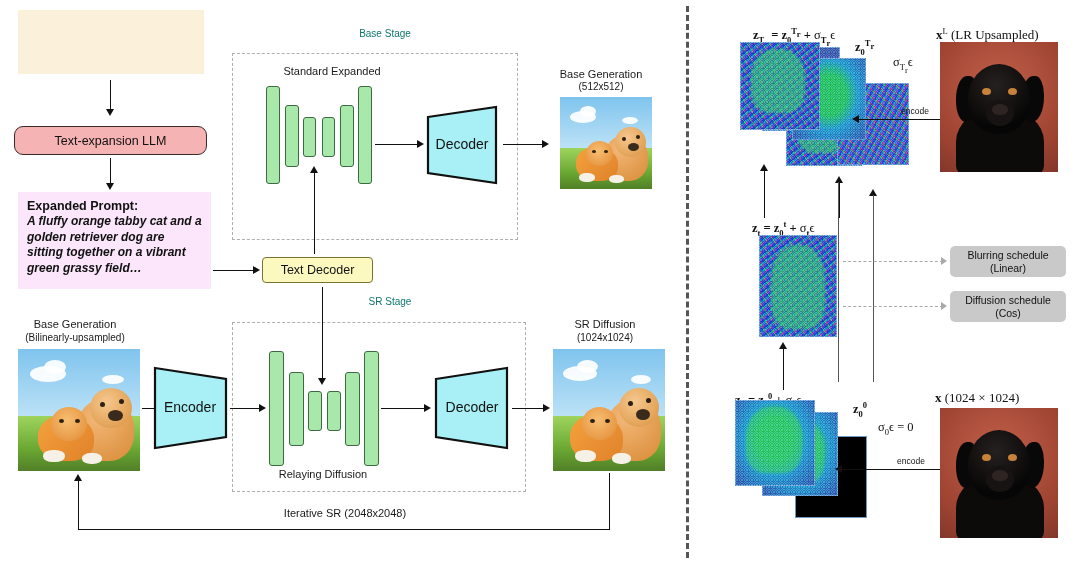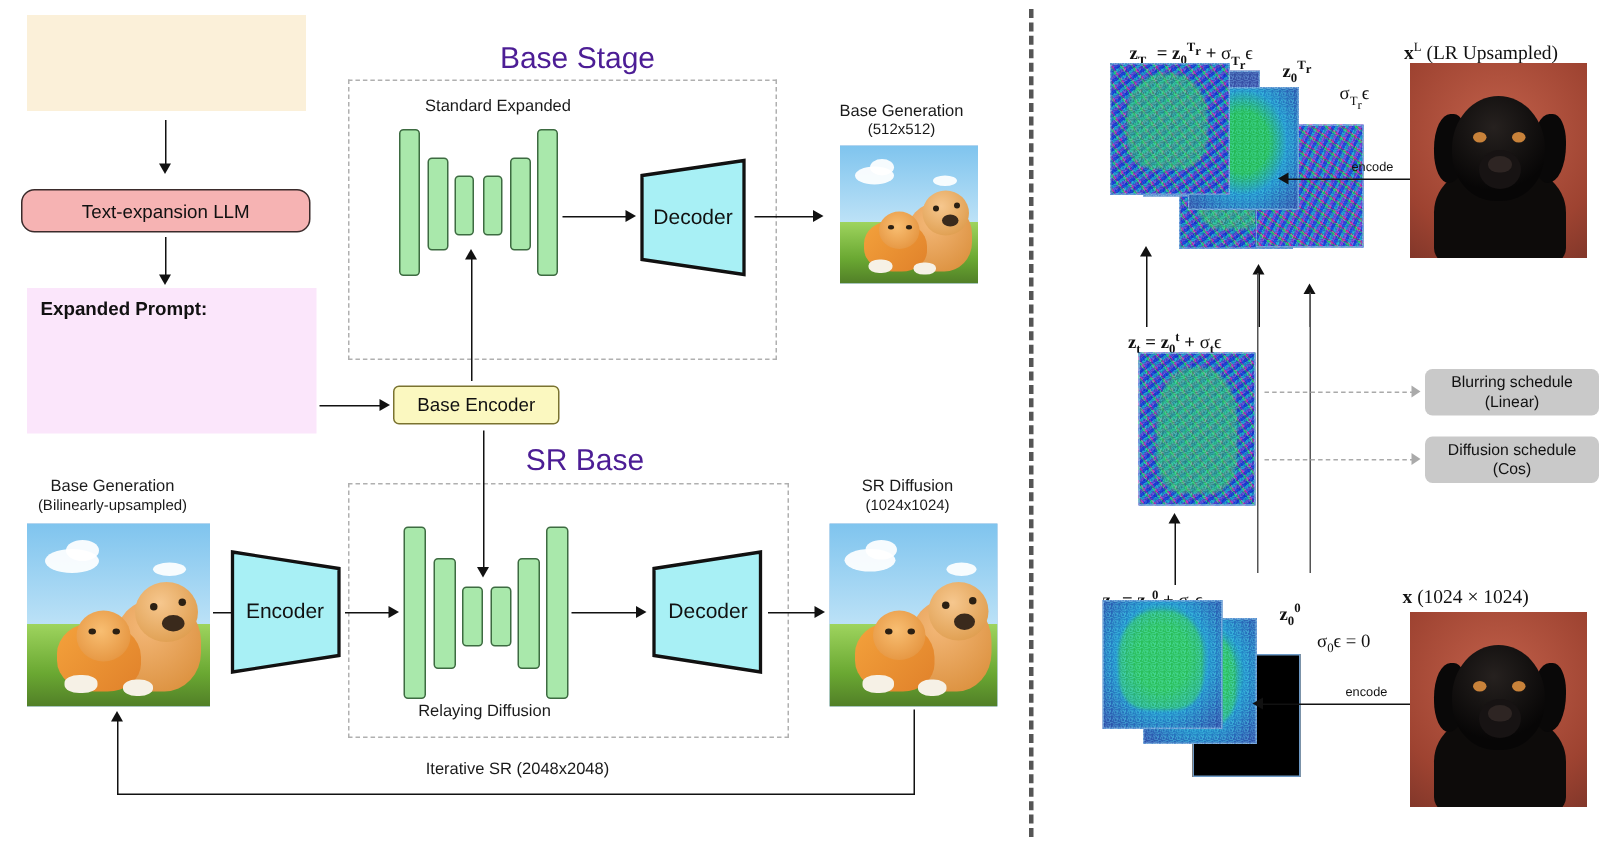--- a/index.html
+++ b/index.html
@@ -2,21 +2,21 @@
 <html><head>
 <meta charset="utf-8">
 <style>
   html,body{margin:0;padding:0;background:#ffffff;}
   body{width:1080px;height:564px;position:relative;overflow:hidden;
        font-family:"Liberation Sans",sans-serif;color:#111;}
   .abs{position:absolute;}
   .ctr{text-align:center;}
 
   
-  .ttl{font-size:20px;color:#4c1d95;white-space:nowrap;}
+  .ttl{font-size:10px;color:#0f766e;white-space:nowrap;}
   .sub{font-size:11px;color:#1a1a1a;white-space:nowrap;}
   .small{font-size:10px;color:#1a1a1a;white-space:nowrap;}
 
   
   .card{padding:7px 9px 9px 9px;box-sizing:border-box;}
   .card .hd{font-weight:bold;font-size:12.5px;line-height:15px;}
   .card .bd{font-style:italic;font-size:12px;line-height:15.5px;font-weight:600;}
   .card-user{background:#fbf0d9;}
   .card-exp{background:#fbe6fb;}
 
@@ -127,27 +127,28 @@
 
 <div class="abs rbox llm" style="left:14px;top:126px;width:193px;height:29px;">
   <span>Text-expansion LLM</span>
 </div>
 
 <div class="ln vln abs" style="left:110px;top:158px;height:26px;"></div>
 <div class="arrD abs" style="left:106px;top:183px;"></div>
 
 <div class="abs card card-exp" style="left:18px;top:192px;width:193px;height:97px;">
   <div class="hd">Expanded Prompt:</div>
+  <div class="bd">A fluffy orange tabby cat and a golden retriever dog are sitting together on a vibrant green grassy field…</div>
 </div>
 
 <div class="ln hln abs" style="left:213px;top:270px;width:41px;"></div>
 <div class="arrH abs" style="left:253px;top:266px;"></div>
 
 <div class="abs rbox tenc" style="left:262px;top:257px;width:111px;height:26px;">
-  <span>Base Encoder</span>
+  <span>Text Decoder</span>
 </div>
 
 <div class="abs ttl ctr" style="left:290px;top:28px;width:190px;">Base Stage</div>
 
 <div class="abs stage" style="left:232px;top:53px;width:286px;height:187px;"></div>
 
 <div class="abs sub ctr" style="left:252px;top:65px;width:160px;">Standard Expanded</div>
 
 <div class="bar" style="left:266px;top:86px;width:12px;height:96px;"></div>
 <div class="bar" style="left:285px;top:105px;width:12px;height:60px;"></div>
@@ -187,21 +188,21 @@
   <div class="eye" style="left:62px;top:40px;width:4px;height:4px;"></div>
   <div class="eye" style="left:76px;top:38px;width:4px;height:4px;"></div>
   <div class="catbody" style="left:16px;top:50px;width:42px;height:34px;"></div>
   <div class="cathead" style="left:26px;top:44px;width:27px;height:25px;"></div>
   <div class="eye" style="left:32px;top:53px;width:4px;height:3px;"></div>
   <div class="eye" style="left:44px;top:53px;width:4px;height:3px;"></div>
   <div class="whitepaw" style="left:19px;top:76px;width:16px;height:9px;"></div>
   <div class="whitepaw" style="left:49px;top:78px;width:15px;height:8px;"></div>
 </div>
 
-<div class="abs ttl ctr" style="left:300px;top:296px;width:180px;">SR Base</div>
+<div class="abs ttl ctr" style="left:300px;top:296px;width:180px;">SR Stage</div>
 
 <div class="abs stage" style="left:232px;top:322px;width:294px;height:170px;"></div>
 
 <div class="abs sub ctr" style="left:10px;top:318px;width:130px;">Base Generation</div>
 <div class="abs small ctr" style="left:10px;top:332px;width:130px;">(Bilinearly-upsampled)</div>
 
 <div class="pic" style="left:18px;top:349px;width:122px;height:122px;">
   <div class="sky"></div>
   <div class="grass"></div>
   <div class="cloud" style="left:12px;top:17px;width:36px;height:16px;"></div>

